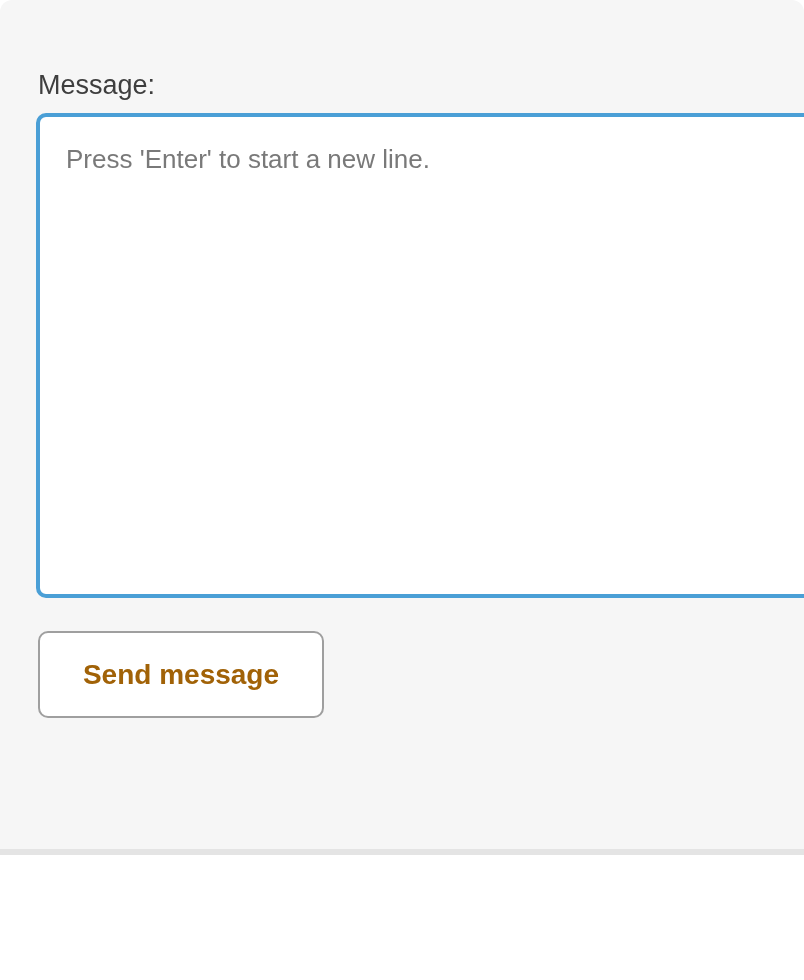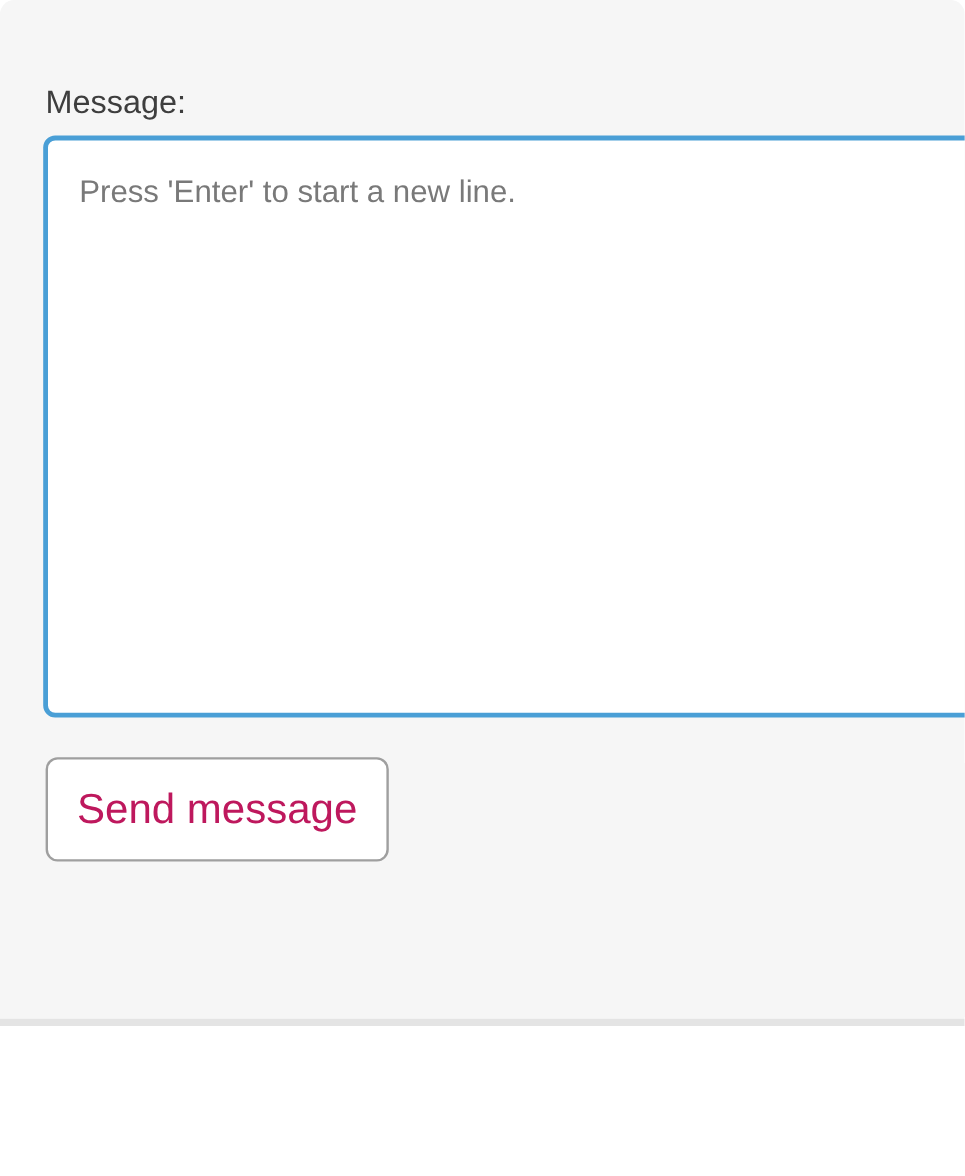--- a/index.html
+++ b/index.html
@@ -79,23 +79,23 @@
     position: absolute;
     left: 38px;
     top: 631px;
     width: 286px;
     height: 87px;
     box-sizing: border-box;
     background: #ffffff;
     border: 2px solid #9f9f9f;
     border-radius: 10px;
     font-family: "Liberation Sans", "DejaVu Sans", sans-serif;
-    font-size: 35px;
-    font-weight: normal;
-    color: #be185d;
+    font-size: 28px;
+    font-weight: bold;
+    color: #a16207;
     cursor: pointer;
     display: flex;
     align-items: center;
     justify-content: center;
   }
 </style>
 </head>
 <body>
 
 <div class="viewport">

